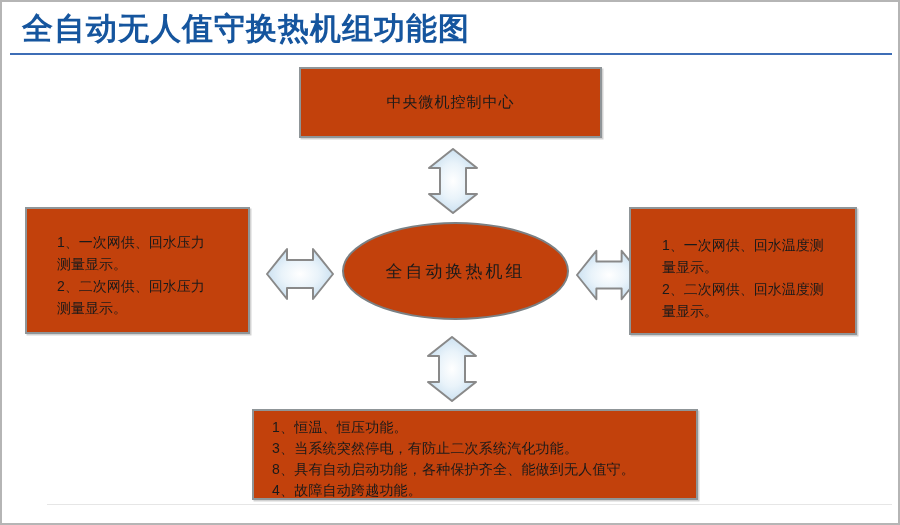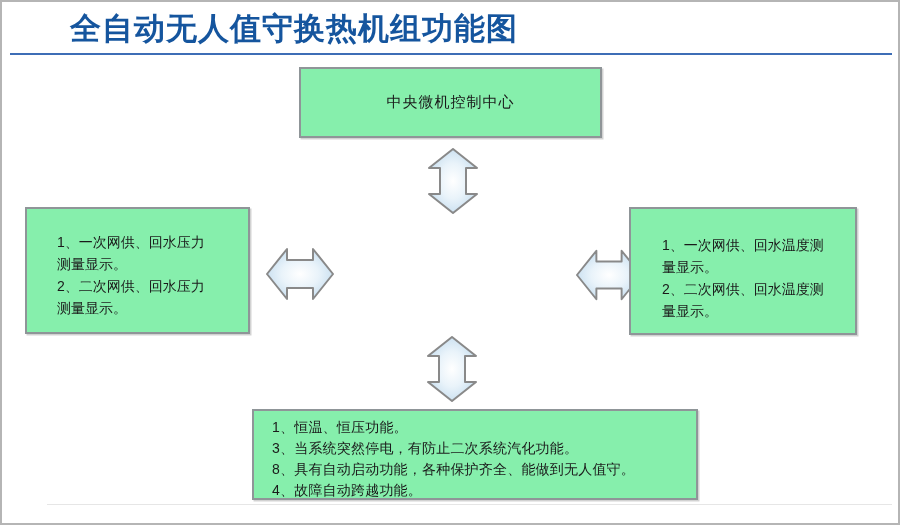--- a/index.html
+++ b/index.html
@@ -16,31 +16,30 @@
     overflow: hidden;
   }
   .page-title {
     position: absolute;
     left: 20px; top: 6px;
     font-size: 31px;
     font-weight: bold;
     color: #15559E;
     letter-spacing: 1px;
     white-space: nowrap;
-    margin-left: 48px;
   }
   .title-rule {
     position: absolute;
     left: 8px; top: 51px;
     width: 882px; height: 2px;
     background: #3D6DB6;
   }
   .node {
     position: absolute;
-    background: #86efac;
+    background: #c2410c;
     border: 2px solid #8F9598;
     box-shadow: 1.5px 1.5px 0 rgba(125,125,125,0.35);
     color: #1a1a1a;
   }
   .node-top {
     left: 297px; top: 65px;
     width: 303px; height: 71px;
     display: flex; align-items: center; justify-content: center;
     font-size: 15px;
     letter-spacing: 1px;
@@ -125,20 +124,23 @@
         <radialGradient id="gh1" cx="50%" cy="50%" r="62%">
           <stop offset="0%" stop-color="#ffffff"></stop>
           <stop offset="45%" stop-color="#e9f3fa"></stop>
           <stop offset="100%" stop-color="#bdd8ec"></stop>
         </radialGradient>
       </defs>
       <polygon points="1,29 21,4 21,15 47,15 47,4 67,29 47,54 47,43 21,43 21,54" fill="url(#gh1)" stroke="#898989" stroke-width="2" stroke-linejoin="round"></polygon>
     </svg>
   </div>
 
+  <div class="node node-center">
+    <span>全自动换热机组</span>
+  </div>
 
   <div class="arrow arrow-right">
     <svg width="66" height="58" viewBox="0 0 68 58">
       <defs>
         <radialGradient id="gh2" cx="50%" cy="50%" r="62%">
           <stop offset="0%" stop-color="#ffffff"></stop>
           <stop offset="45%" stop-color="#e9f3fa"></stop>
           <stop offset="100%" stop-color="#bdd8ec"></stop>
         </radialGradient>
       </defs>

